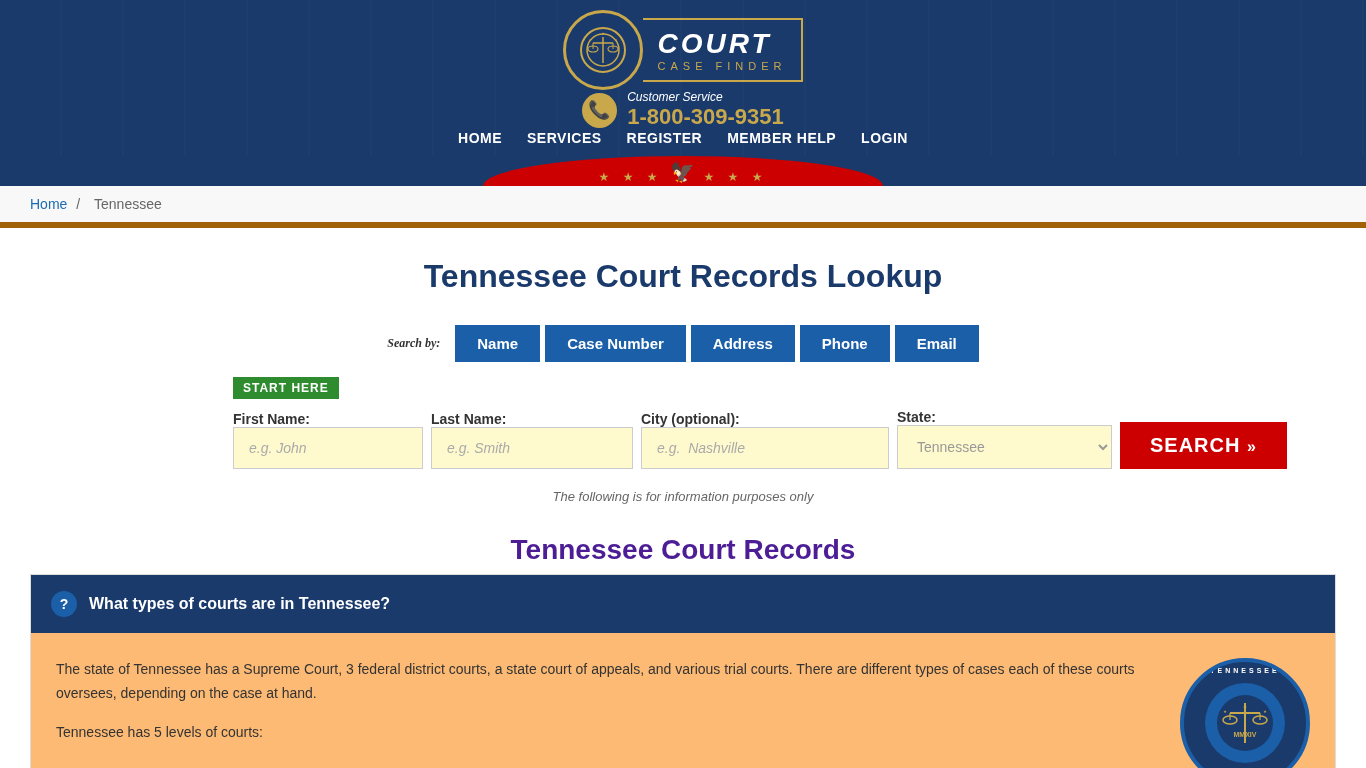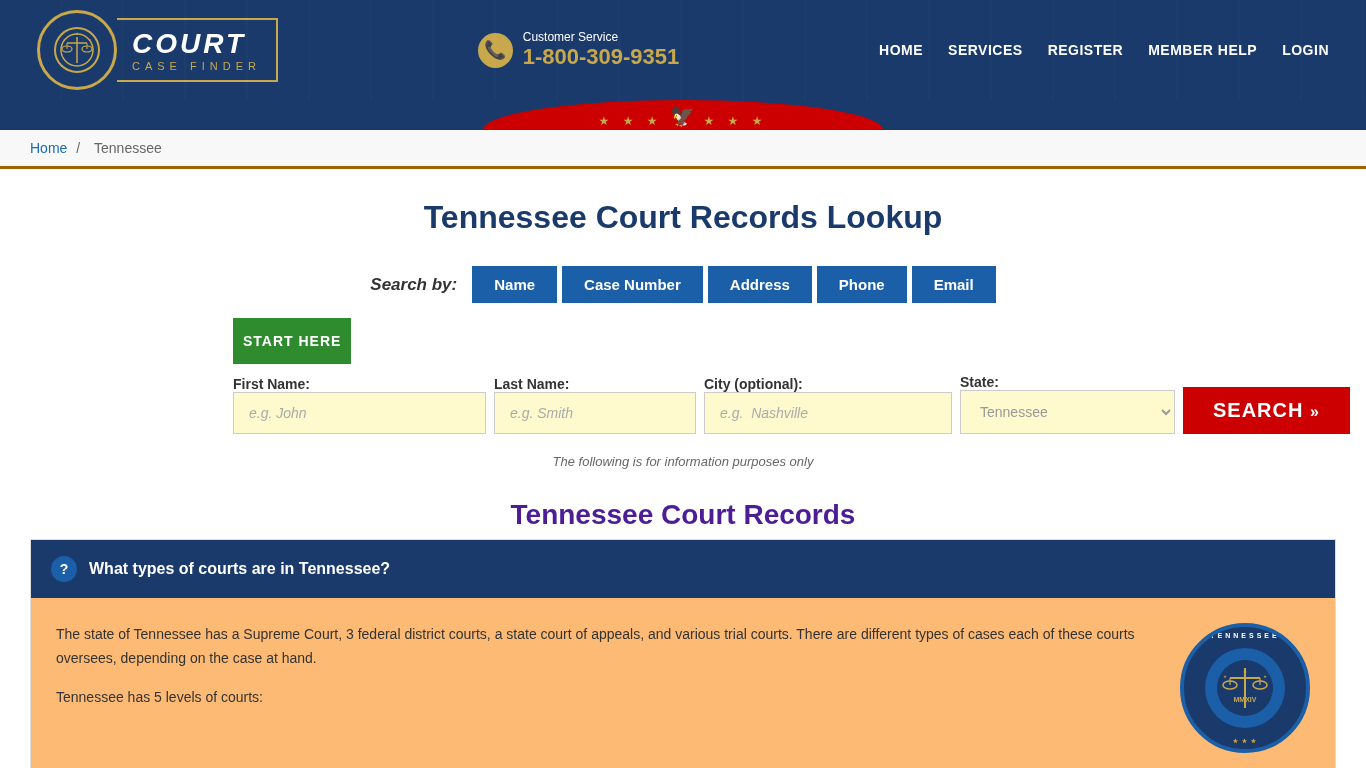--- a/index.html
+++ b/index.html
@@ -4,23 +4,24 @@
   <style>
     * { margin: 0; padding: 0; box-sizing: border-box; }
     body { font-family: Arial, sans-serif; font-size: 14px; color: #333; background: #fff; width: 1366px; }
 
     
     .header {
       background: #1a3a6b;
       display: flex;
       align-items: center;
       justify-content: space-between;
-      padding: 10px 37px;
+      padding: 10px 14px;
       position: relative;
       overflow: hidden;
+      flex-direction: column;
     }
     .header-bg-stars {
       position: absolute;
       top: 0; left: 0; right: 0; bottom: 0;
       opacity: 0.15;
       background: repeating-linear-gradient(
         90deg,
         transparent,
         transparent 60px,
         rgba(255,255,255,0.1) 60px,
@@ -77,21 +78,21 @@
     .phone-icon {
       width: 35px;
       height: 35px;
       background: #c8a84b;
       border-radius: 50%;
       display: flex;
       align-items: center;
       justify-content: center;
       font-size: 18px;
     }
-    .cs-text { font-size: 12px; }
+    .cs-text { font-size: 12px; font-style: italic; }
     .cs-number { font-size: 22px; font-weight: bold; color: #c8a84b; }
     .nav-links {
       display: flex;
       gap: 25px;
       align-items: center;
     }
     .nav-links a {
       color: #fff;
       text-decoration: none;
       font-size: 14px;
@@ -127,21 +128,21 @@
       gap: 8px;
       color: #c8a84b;
       font-size: 12px;
     }
     .eagle-stars { color: #c8a84b; letter-spacing: 5px; }
 
     
     .breadcrumb {
       padding: 10px 30px;
       background: #f8f8f8;
-      border-bottom: 3px solid #a16207;
+      border-bottom: 6px solid #a16207;
     }
     .breadcrumb a { color: #1a6bb5; text-decoration: none; font-size: 14px; }
     .breadcrumb span { color: #666; margin: 0 5px; }
     .breadcrumb .current { color: #666; }
 
     
     .main { padding: 30px; }
 
     .page-title {
       text-align: center;
@@ -157,47 +158,48 @@
       margin: 0 auto;
     }
     .search-by-row {
       display: flex;
       align-items: center;
       justify-content: center;
       gap: 5px;
       margin-bottom: 15px;
     }
     .search-by-label {
-      font-size: 17px;
+      font-size: 12px;
       font-weight: bold;
       font-style: italic;
       margin-right: 10px;
       color: #333;
+      font-family: Liberation Serif, serif;
     }
     .tab-btn {
       padding: 10px 22px;
       font-size: 15px;
       font-weight: bold;
       cursor: pointer;
       border: none;
       color: #fff;
       background: #1a5fa8;
     }
     .tab-btn.active {
       background: #1a5fa8;
     }
 
     
     .start-here {
       display: inline-block;
       background: #2e8b2e;
       color: #fff;
-      font-size: 14px;
-      font-weight: bold;
-      padding: 15px 10px;
+      font-size: 12px;
+      font-weight: bold;
+      padding: 4px 10px;
       margin-bottom: 10px;
       letter-spacing: 1px;
     }
 
     
     .search-form {
       display: flex;
       align-items: flex-end;
       gap: 8px;
       flex-wrap: nowrap;
@@ -213,21 +215,21 @@
     }
     .form-group input, .form-group select {
       padding: 12px 15px;
       font-size: 14px;
       border: 1px solid #ccc;
       background: #fffacd;
       color: #999;
       outline: none;
     }
     .form-group input::placeholder { color: #aaa; font-style: italic; }
-    .form-group.first-name input { width: 253px; }
+    .form-group.first-name input { width: 190px; }
     .form-group.last-name input { width: 202px; }
     .form-group.city input { width: 248px; }
     .form-group.state select { width: 215px; background: #fffacd; }
 
     .search-btn {
       background: #cc0000;
       color: #fff;
       font-size: 20px;
       font-weight: bold;
       padding: 12px 30px;

